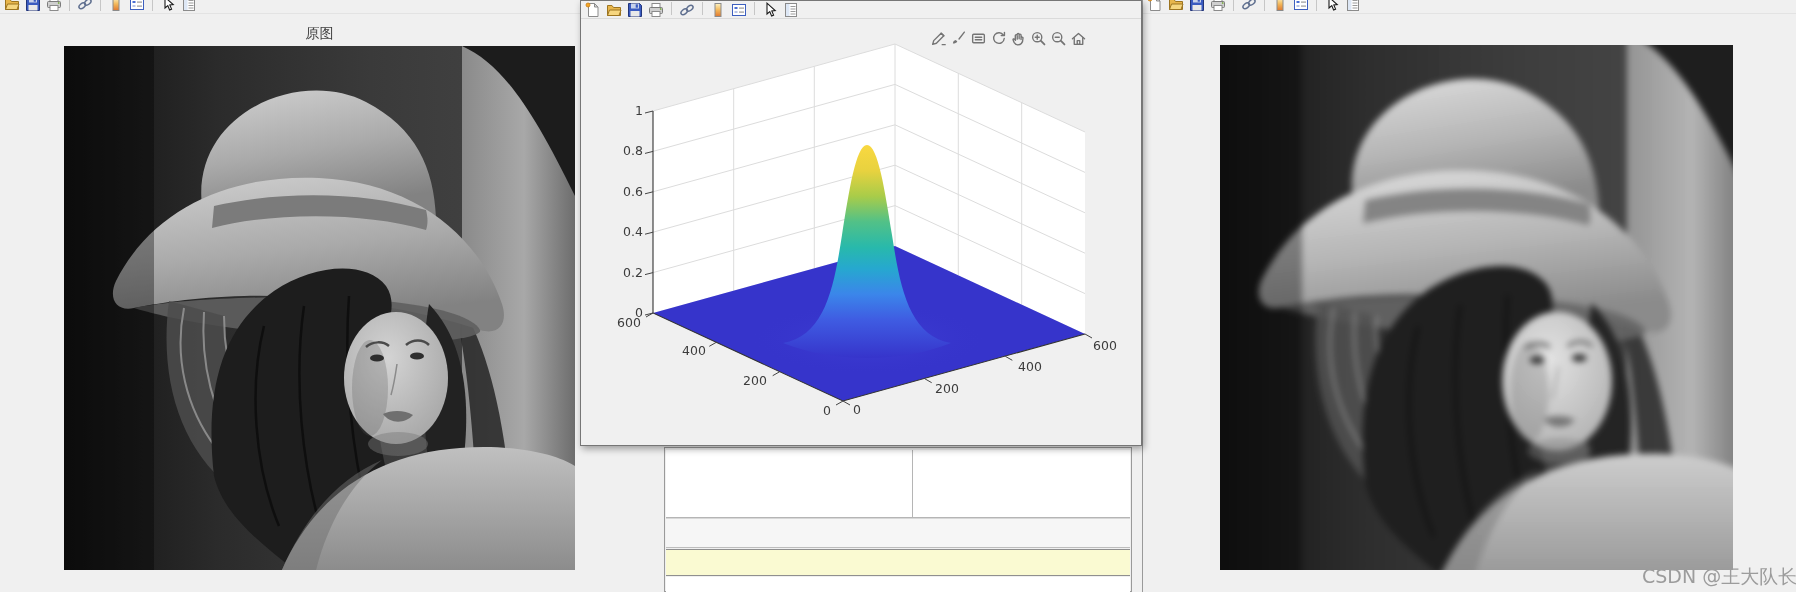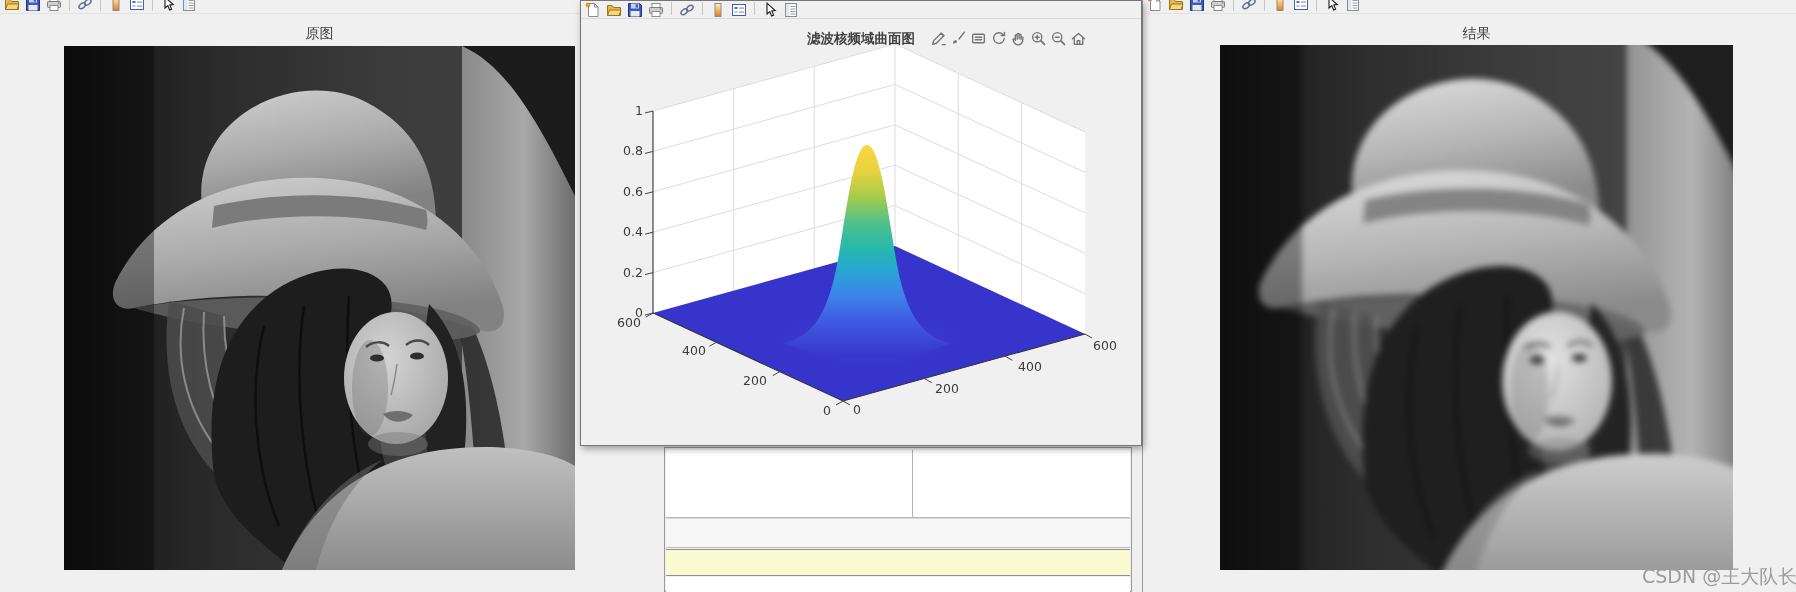--- a/index.html
+++ b/index.html
@@ -266,21 +266,20 @@
           </svg>
         </span>
         <span class="tb-icon">
           <svg viewBox="0 0 16 16">
             <rect x="2.5" y="1.5" width="11" height="13" fill="#fff" stroke="#8b8b8b"></rect>
             <rect x="3" y="2" width="3.5" height="12" fill="#dde7f5"></rect>
             <path d="M7.5 4.5h5M7.5 7h5M7.5 9.5h5M7.5 12h5" stroke="#9a9a9a" fill="none"></path>
           </svg>
         </span>
       </div>
-    <div class="fig-title" style="left:77px;top:24px;width:513px;">结果</div>
     <div class="img-frame blurred" style="left:77px;top:45px;width:513px;height:525px;">
       <svg viewBox="0 0 511 524" preserveAspectRatio="none">
           <use href="#lena-art"></use>
         </svg>
     </div>
   </div>
 
   <div class="win" id="win-back">
     <div class="bgw-white"></div>
     <div class="bgw-divider"></div>
@@ -421,21 +420,20 @@
         <text x="174" y="366" text-anchor="middle">200</text>
         <text x="246" y="396" text-anchor="middle">0</text>
 
         <text x="276" y="395" text-anchor="middle">0</text>
         <text x="366" y="374" text-anchor="middle">200</text>
         <text x="449" y="352" text-anchor="middle">400</text>
         <text x="524" y="331" text-anchor="middle">600</text>
       </svg>
     </div>
 
-    <div class="fig-title" id="center-title">滤波核频域曲面图</div>
     <div class="ax-toolbar">
         <span class="ax-icon">
           <svg viewBox="0 0 16 16">
             <path d="M2.5 13.5l1-3.5 7-7 2.5 2.5-7 7z"></path>
             <path d="M10.5 3l2.5 2.5"></path>
             <path d="M11.5 13.8h2.8"></path>
           </svg>
         </span>
         <span class="ax-icon">
           <svg viewBox="0 0 16 16">

